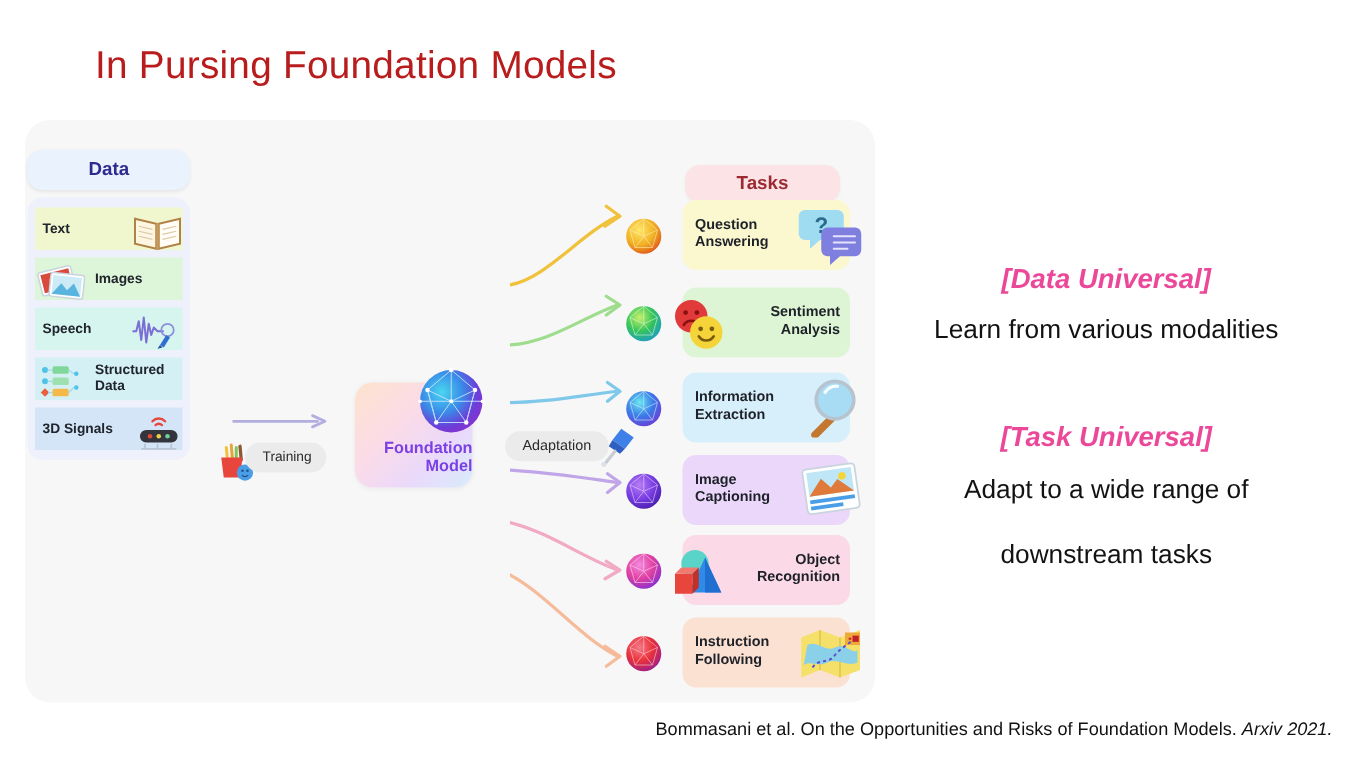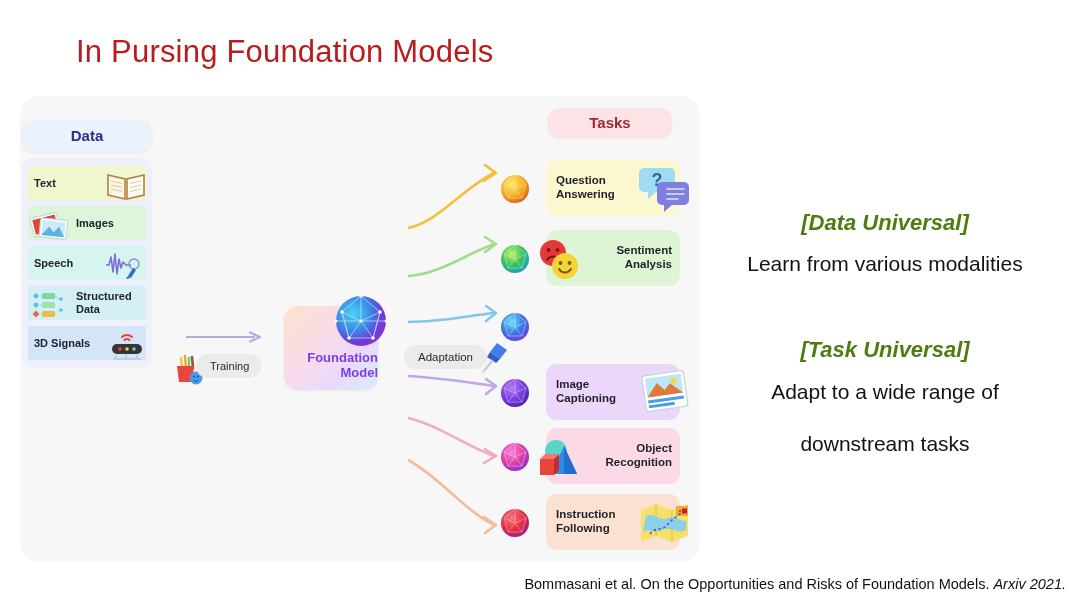--- a/index.html
+++ b/index.html
@@ -180,21 +180,21 @@
     left: 408px;
     top: 150px;
     width: 118px;
     height: 400px;
   }
 
   
   #tasks-header {
     position: absolute;
     left: 548px;
-    top: 108px;
+    top: 132px;
     width: 124px;
     height: 30px;
     line-height: 30px;
     border-radius: 12px;
     background: #fbe3e6;
     text-align: center;
     font-size: 15px;
     font-weight: 700;
     color: #9c2a33;
     box-shadow: 0 1px 3px rgba(0,0,0,0.05);
@@ -248,21 +248,21 @@
 
   
   .highlight-heading {
     position: absolute;
     left: 700px;
     width: 370px;
     text-align: center;
     font-size: 22px;
     font-weight: 700;
     font-style: italic;
-    color: #4d7c0f;
+    color: #ec4899;
     white-space: nowrap;
   }
   .highlight-body {
     position: absolute;
     left: 690px;
     width: 390px;
     text-align: center;
     font-size: 21px;
     font-weight: 400;
     color: #121212;
@@ -551,20 +551,33 @@
             <stop offset="100%" stop-color="#6b3fd8"></stop>
           </radialGradient>
         </defs>
       <circle cx="17" cy="17" r="14" fill="url(#sp3)"></circle>
       <g stroke="#dff0ff" stroke-width="0.6" fill="none" opacity="0.75">
         <path d="M17 3 L6 12 L10 26 L24 26 L28 12 Z"></path>
           <path d="M17 3 L17 17 M6 12 L17 17 M28 12 L17 17 M10 26 L17 17 M24 26 L17 17"></path>
       </g>
     </svg>
   </div>
+  <div class="task-box" style="background:#d7eefb;">
+    <span class="task-label">
+      <span>Information</span><br>
+      <span>Extraction</span>
+    </span>
+    <span class="task-icon at-right">
+      <svg viewBox="0 0 54 48" width="54" height="48">
+        <path d="M27 33 L14 46" stroke="#c4772f" stroke-width="6" stroke-linecap="round"></path>
+        <circle cx="30" cy="18" r="15" fill="#a8dcf5" stroke="#b6c4d0" stroke-width="3"></circle>
+        <path d="M22 12 a11 11 0 0 1 10 -5" fill="none" stroke="#ffffff" stroke-width="2.6" stroke-linecap="round" opacity="0.9"></path>
+      </svg>
+    </span>
+  </div>
 </div>
 
 <div class="task-item" style="top:364px;">
   <div class="task-sphere">
     <svg viewBox="0 0 34 34" width="34" height="34">
       <defs>
           <radialGradient id="sp4" cx="38%" cy="32%" r="72%">
             <stop offset="0%" stop-color="#b77ef5"></stop>
             <stop offset="55%" stop-color="#7b3fe4"></stop>
             <stop offset="100%" stop-color="#4a1fb0"></stop>

